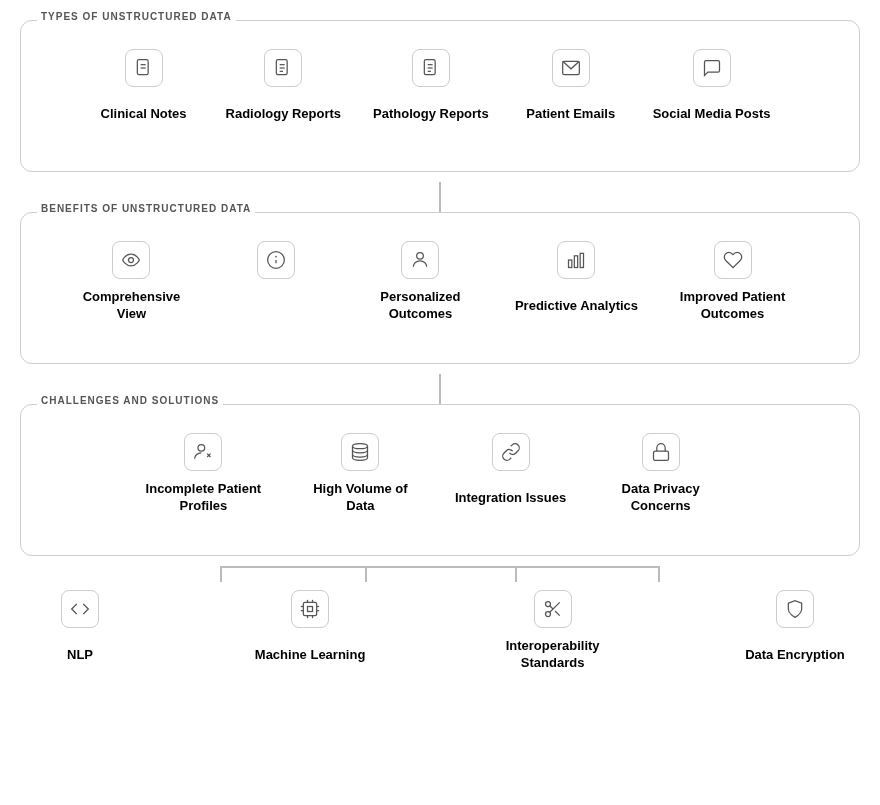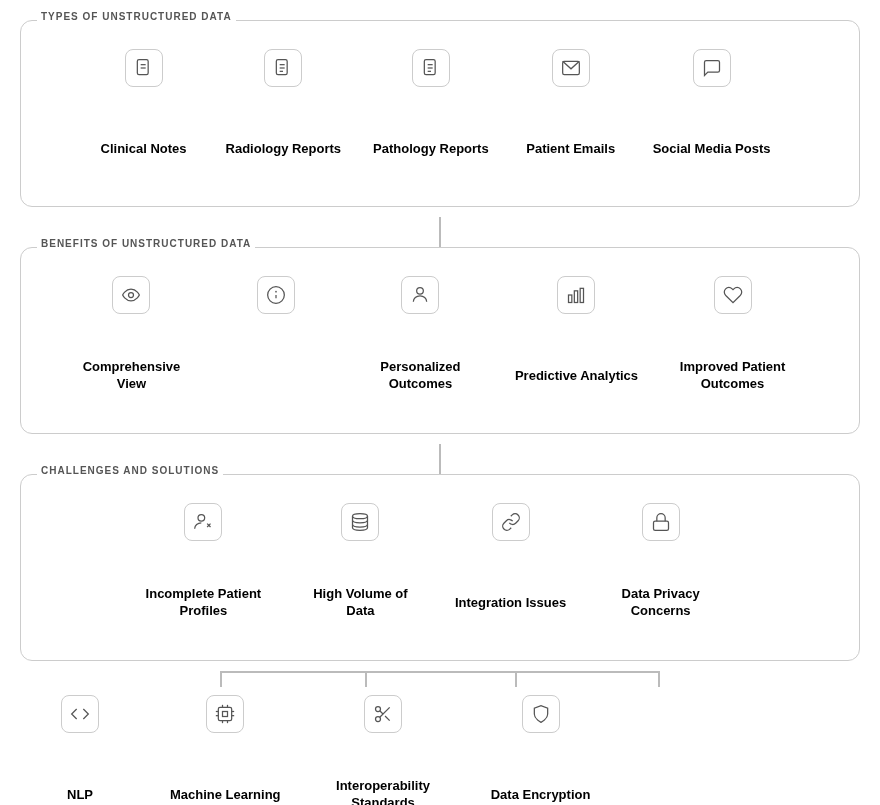--- a/index.html
+++ b/index.html
@@ -41,21 +41,20 @@
       margin-top: 8px;
     }
 
     .card {
       display: flex;
       flex-direction: column;
       align-items: center;
       position: relative;
       min-width: 120px;
       max-width: 145px;
-      gap: 35px;
     }
 
     .card-icon {
       width: 38px;
       height: 38px;
       border: 1.5px solid #ccc;
       border-radius: 8px;
       background: #fff;
       display: flex;
       align-items: center;
@@ -294,21 +293,21 @@
   <div style="position:relative; width:580px; height:16px;">
     <div style="position:absolute; top:0; left:12%; right:12%; height:2px; background:#bbb;"></div>
 
     <div style="position:absolute; top:0; left:12%; width:2px; height:16px; background:#bbb;"></div>
     <div style="position:absolute; top:0; left:37%; width:2px; height:16px; background:#bbb;"></div>
     <div style="position:absolute; top:0; left:63%; width:2px; height:16px; background:#bbb;"></div>
     <div style="position:absolute; top:0; right:12%; width:2px; height:16px; background:#bbb;"></div>
   </div>
 </div>
 
-<div class="solutions-row" style="margin-top:8px; display:flex; flex-direction:row; gap:20px; justify-content:flex-start;">
+<div class="solutions-row" style="margin-top:8px; display:flex; flex-direction:row; gap:20px; justify-content:space-between;">
 
   <div class="card">
     <div class="card-icon">
       <svg viewBox="0 0 24 24" style="stroke:#555;fill:none;stroke-width:1.5;width:20px;height:20px;">
           <polyline points="16 18 22 12 16 6"></polyline>
           <polyline points="8 6 2 12 8 18"></polyline>
         </svg>
     </div>
     <div class="card-body card-pink" style="min-width:120px;">NLP</div>
   </div>

